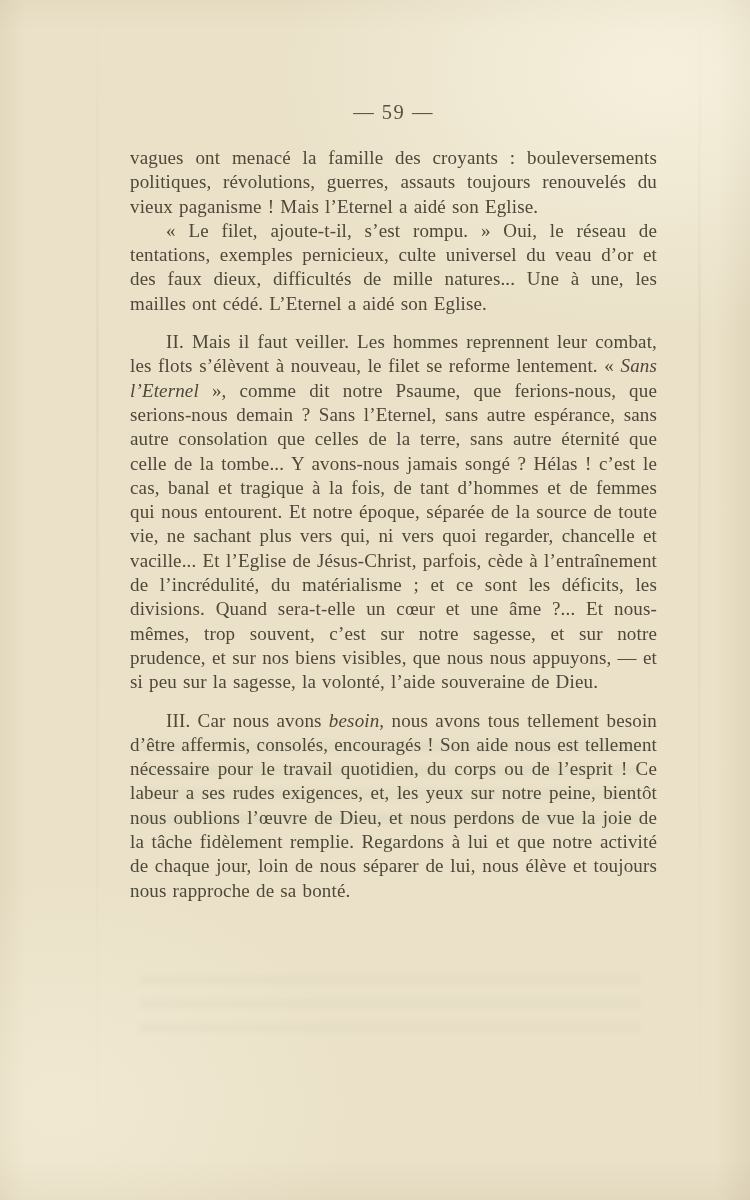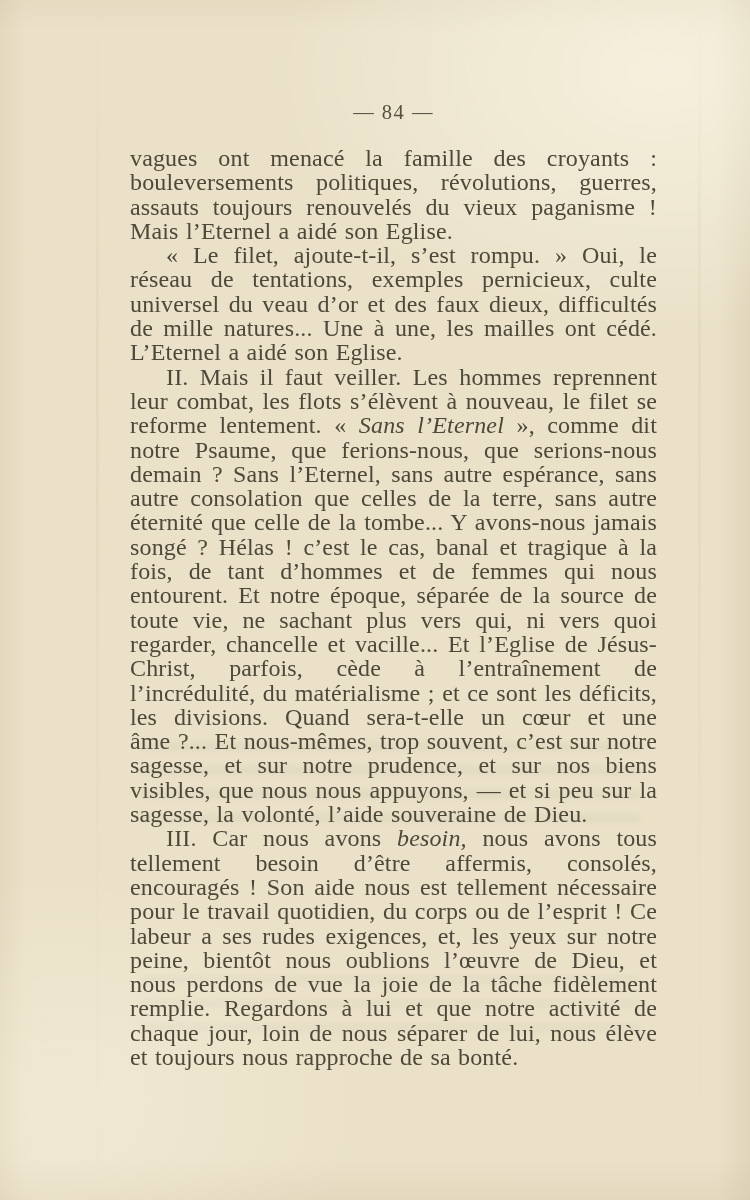--- a/index.html
+++ b/index.html
@@ -40,41 +40,41 @@
   }
   .ghost.g1{top:742px;height:95px;}
   .ghost.g2{top:975px;height:70px;opacity:.7;}
   .page-number{
     position:absolute;top:101px;left:130px;width:527px;
     text-align:center;font-size:20.5px;letter-spacing:1.5px;
     color:var(--header-ink);
   }
   .text-block{
     position:absolute;top:146px;left:130px;width:527px;
-    font-size:24px;line-height:24.3px;
+    font-size:19px;line-height:24.3px;
     color:var(--ink);
     text-align:justify;
     word-spacing:1.2px;letter-spacing:0.15px;
     text-rendering:optimizeLegibility;
   }
   .text-block p{margin:0;}
   .text-block p.indent{text-indent:36px;}
-  .text-block p.space-before{}
+  .text-block p.space-before{margin-top:14px;}
   .text-block .italic{font-style:italic;}
 </style>
 </head>
 <body>
 
 <div class="scan">
   <div class="crease c1"></div>
   <div class="crease c2"></div>
   <div class="ghost g1"></div>
   <div class="ghost g2"></div>
 
-  <div class="page-number">— 84 —</div>
+  <div class="page-number">— 59 —</div>
 
   <div class="text-block">
       <p><span>vagues ont menacé la famille des croyants&nbsp;: bouleversements politiques, révolutions, guerres, assauts toujours renouvelés du vieux paganisme&nbsp;! Mais l’Eternel a aidé son Eglise.</span></p>
       <p class="indent"><span>«&nbsp;Le filet, ajoute-t-il, s’est rompu.&nbsp;» Oui, le réseau de tentations, exemples pernicieux, culte universel du veau d’or et des faux dieux, difficultés de mille natures... Une à une, les mailles ont cédé. L’Eternel a aidé son Eglise.</span></p>
       <p class="indent space-before"><span>II. Mais il faut veiller. Les hommes reprennent leur combat, les flots s’élèvent à nouveau, le filet se reforme lentement. «&nbsp;</span><span class="italic">Sans l’Eternel</span><span>&nbsp;», comme dit notre Psaume, que ferions-nous, que serions-nous demain&nbsp;? Sans l’Eternel, sans autre espérance, sans autre consolation que celles de la terre, sans autre éternité que celle de la tombe... Y avons-nous jamais songé&nbsp;? Hélas&nbsp;! c’est le cas, banal et tragique à la fois, de tant d’hommes et de femmes qui nous entourent. Et notre époque, séparée de la source de toute vie, ne sachant plus vers qui, ni vers quoi regarder, chancelle et vacille... Et l’Eglise de Jésus-Christ, parfois, cède à l’entraînement de l’incrédulité, du matérialisme&nbsp;; et ce sont les déficits, les divisions. Quand sera-t-elle un cœur et une âme&nbsp;?... Et nous-mêmes, trop souvent, c’est sur notre sagesse, et sur notre prudence, et sur nos biens visibles, que nous nous appuyons, — et si peu sur la sagesse, la volonté, l’aide souveraine de Dieu.</span></p>
       <p class="indent space-before"><span>III. Car nous avons </span><span class="italic">besoin,</span><span> nous avons tous tellement besoin d’être affermis, consolés, encouragés&nbsp;! Son aide nous est tellement nécessaire pour le travail quotidien, du corps ou de l’esprit&nbsp;! Ce labeur a ses rudes exigences, et, les yeux sur notre peine, bientôt nous oublions l’œuvre de Dieu, et nous perdons de vue la joie de la tâche fidèlement remplie. Regardons à lui et que notre activité de chaque jour, loin de nous séparer de lui, nous élève et toujours nous rapproche de sa bonté.</span></p>
     </div>
 </div>
 
 </body></html>

